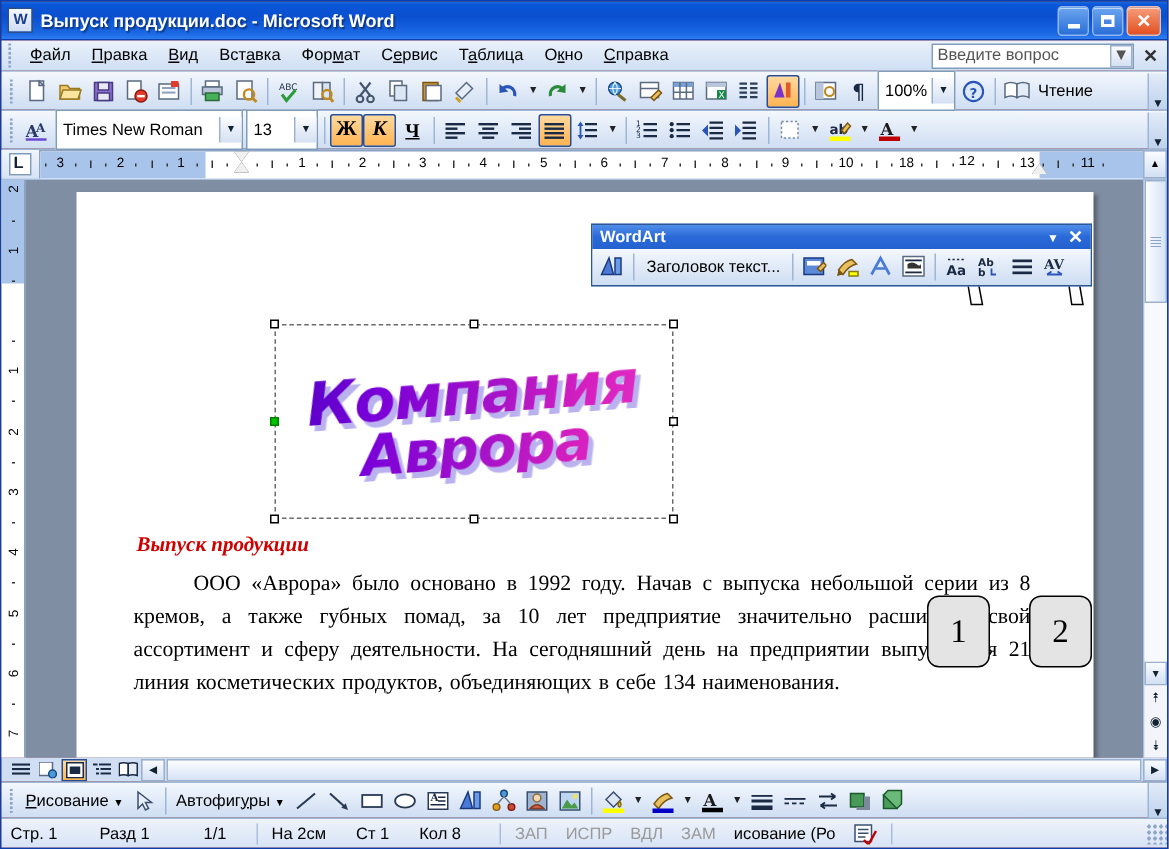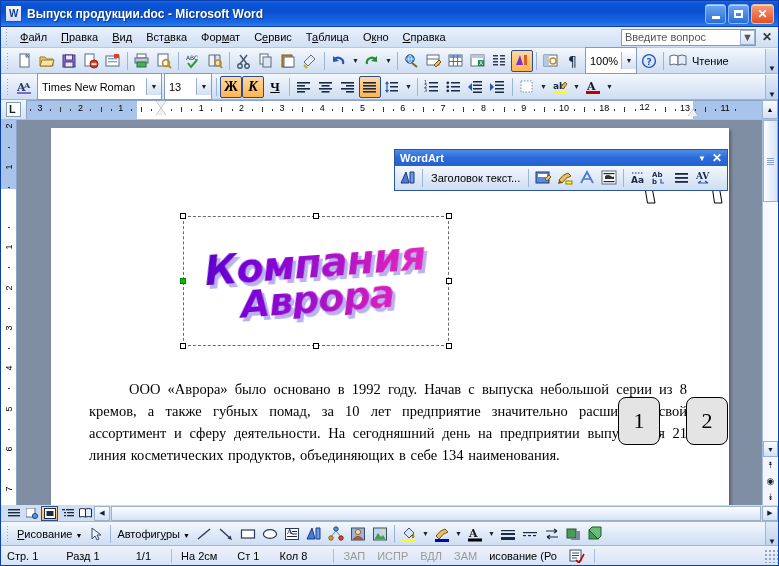--- a/index.html
+++ b/index.html
@@ -780,20 +780,21 @@
           <div class="handle" style="left:-3px;top:-3px;"></div>
           <div class="handle" style="left:130px;top:-3px;"></div>
           <div class="handle" style="right:-3px;top:-3px;"></div>
           <div class="handle" style="right:-3px;top:62px;"></div>
           <div class="handle" style="right:-3px;bottom:-3px;"></div>
           <div class="handle" style="left:130px;bottom:-3px;"></div>
           <div class="handle" style="left:-3px;bottom:-3px;"></div>
           <div class="handle green" style="left:-3px;top:62px;"></div>
         </div>
 
+        <div class="doc-h2">Выпуск продукции</div>
         <div class="doc-p">ООО «Аврора» было основано в 1992 году. Начав с выпуска небольшой серии из 8 кремов, а также губных помад, за 10 лет предприятие значительно расширило свой ассортимент и сферу деятельности. На сегодняшний день на предприятии выпускается 21 линия косметических продуктов, объединяющих в себе 134 наименования.</div>
       </div>
 
       <svg class="leader" style="left:0;top:0;width:745px;height:430px;pointer-events:none;" viewBox="0 0 745 430">
         <path d="M622 31 L630.5 83 L638 83 L628 31 Z" fill="#ffffff" stroke="#000" stroke-width="1"></path>
         <path d="M690 31 L697.5 83 L705 83 L696 31 Z" fill="#ffffff" stroke="#000" stroke-width="1"></path>
       </svg>
 
       <div class="callout" style="left:601px;top:277px;">
         <span>1</span>

